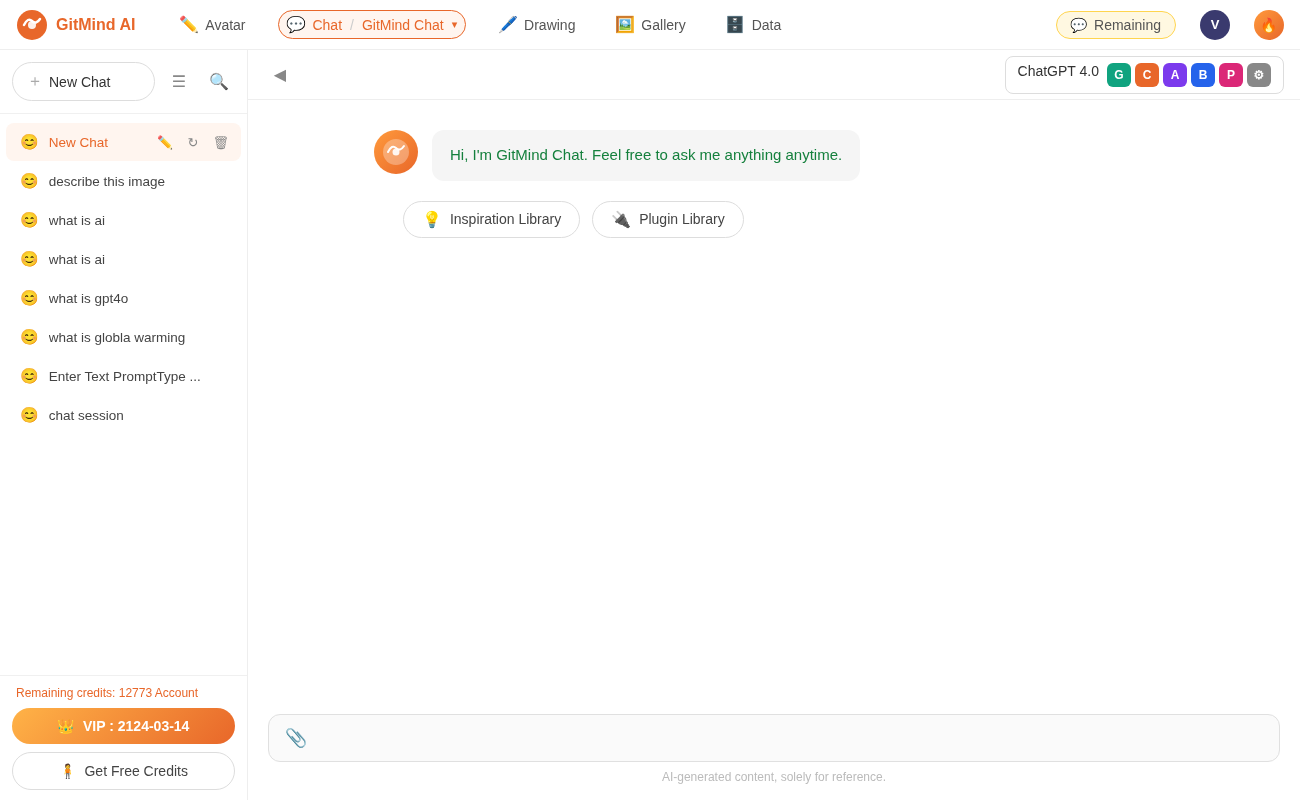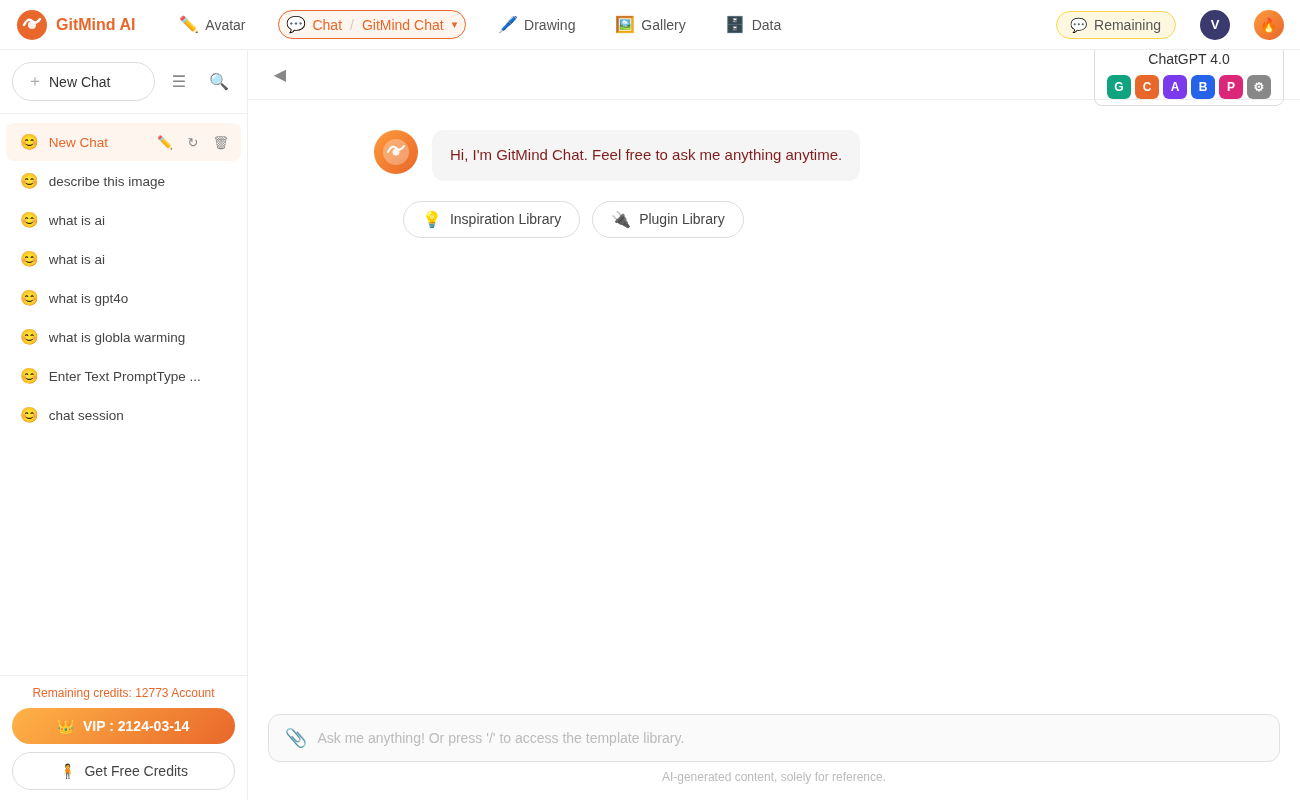--- a/index.html
+++ b/index.html
@@ -176,21 +176,20 @@
     }
     .sidebar-bottom {
       padding: 10px 12px;
       border-top: 1px solid #f0f0f0;
     }
     .remaining-credits {
       font-size: 12px;
       color: #888;
       margin-bottom: 8px;
       padding: 0 4px;
-      text-align: center;
     }
     .remaining-credits span { color: #e8672a; font-weight: 500; }
     .vip-btn {
       width: 100%;
       display: flex;
       align-items: center;
       justify-content: center;
       gap: 8px;
       background: linear-gradient(135deg, #ffb347, #e8672a);
       border: none;
@@ -240,29 +239,27 @@
       display: flex;
       align-items: center;
       justify-content: center;
       cursor: pointer;
       color: #888;
       font-size: 16px;
       border-radius: 6px;
     }
     .model-selector {
       display: flex;
-      align-items: center;
       gap: 8px;
       border: 1.5px solid #ddd;
       border-radius: 8px;
       padding: 6px 12px;
       font-size: 14px;
       color: #333;
       cursor: pointer;
-      flex-direction: column;
     }
     .model-icons {
       display: flex;
       gap: 4px;
       align-items: center;
     }
     .model-icon-chip {
       width: 24px;
       height: 24px;
       border-radius: 6px;
@@ -306,21 +303,21 @@
       align-items: center;
       justify-content: center;
       flex-shrink: 0;
       font-size: 20px;
     }
     .welcome-bubble {
       background: #f5f5f5;
       border-radius: 12px;
       padding: 14px 18px;
       font-size: 15px;
-      color: #7f1d1d;
+      color: #15803d;
       line-height: 1.5;
     }
     .action-buttons {
       display: flex;
       gap: 12px;
       max-width: 800px;
       width: 100%;
       margin-left: 58px;
     }
     .action-btn {
@@ -542,20 +539,19 @@
         <button class="action-btn">
           <span class="action-btn-icon">🔌</span>
           <span>Plugin Library</span>
         </button>
       </div>
     </div>
 
     <div class="chat-input-area">
       <div class="input-wrapper">
         <span class="attach-icon">📎</span>
-        <input class="chat-input" type="text" placeholder="Ask me anything! Or press '/' to access the template library." style="">
       </div>
       <div class="ai-disclaimer">
         <span>AI-generated content, solely for reference.</span>
       </div>
     </div>
   </div>
 </div>
 
 </body></html>

